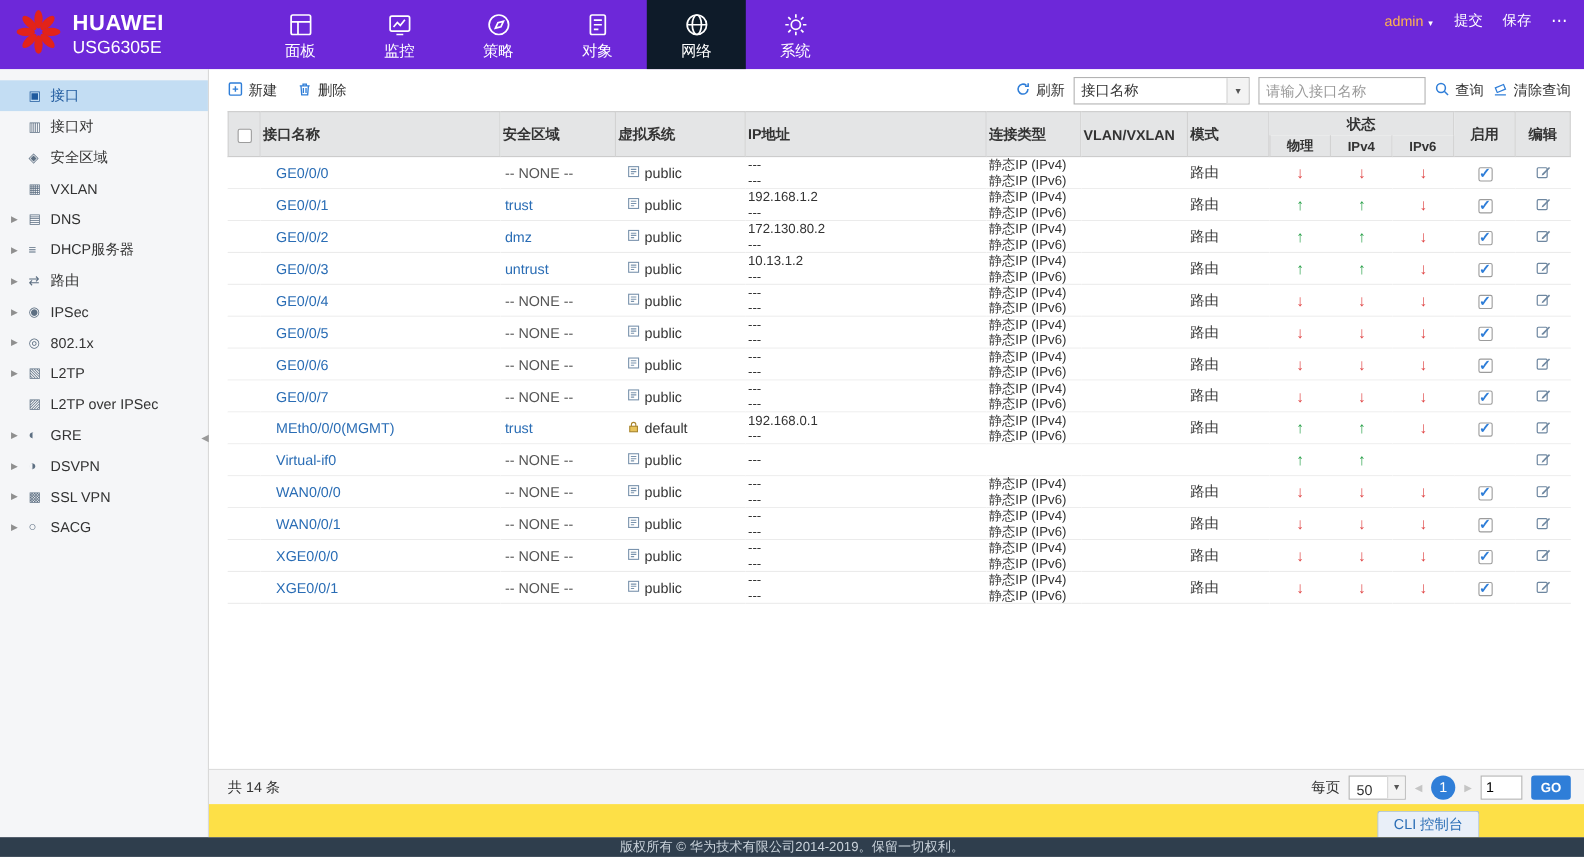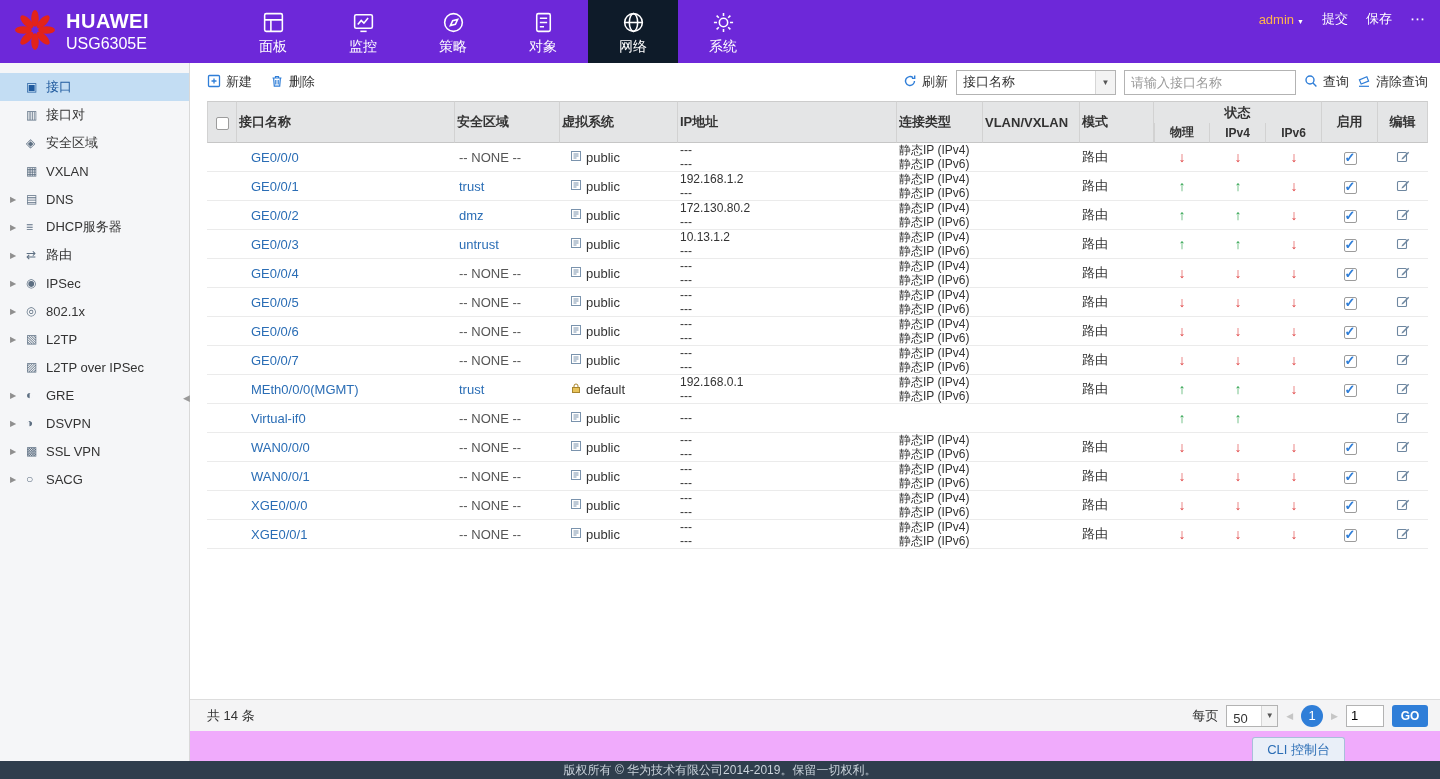--- a/index.html
+++ b/index.html
@@ -36,21 +36,21 @@
 
   .content{flex:1;display:flex;flex-direction:column;background:#fff;min-width:0}
   .page-title{height:33px;line-height:33px;padding-left:17px;font-size:14px;font-weight:bold;border-bottom:1px solid #e3e3e3}
 
   
   .toolbar{height:38px;display:flex;align-items:center;padding:0 12px 0 17px;gap:18px}
   .tool-btn{display:flex;align-items:center;gap:5px;font-size:13px;color:#333;cursor:pointer;white-space:nowrap}
   .toolbar-right{margin-left:auto;display:flex;align-items:center;gap:8px}
   .select-box{width:160px;height:25px;border:1px solid #b3b3b3;background:#fff;display:flex;align-items:center;font-size:13px;position:relative;padding-left:6px;cursor:pointer}
   .select-caret{position:absolute;right:0;top:0;width:20px;height:100%;display:flex;align-items:center;justify-content:center;font-size:8px;color:#555;border-left:1px solid #d6d6d6;background:#f3f3f3}
-  .search-input{width:172px;height:25px;border:1px solid #b3b3b3;font-size:13px;padding:0 6px;color:#333;font-family:inherit;outline:none}
+  .search-input{width:152px;height:25px;border:1px solid #b3b3b3;font-size:13px;padding:0 6px;color:#333;font-family:inherit;outline:none}
   .search-input::placeholder{color:#9a9a9a}
 
   
   .table-wrap{flex:1;padding:0 12px 0 17px;overflow:hidden}
   table{border-collapse:separate;border-spacing:0;width:1221px;table-layout:fixed}
   thead th{background:#e4e5e6;font-size:13px;font-weight:bold;color:#333;height:22px;padding:0 2px;text-align:left;
            border-top:1px solid #cccccc;border-right:1px solid #d2d2d2;border-bottom:1px solid #c6c6c6}
   thead th:first-child{border-left:1px solid #d2d2d2}
   thead th.th-status{border-bottom:none;text-align:center}
   thead tr.subhead th{border-top:none;font-size:12px;height:20px;text-align:center}
@@ -75,21 +75,21 @@
   .table-footer{height:32px;background:#f4f4f5;border-top:1px solid #ddd;display:flex;align-items:center;padding:0 12px 0 17px;font-size:13px}
   .tf-right{margin-left:auto;display:flex;align-items:center;gap:8px}
   .pp-select{width:52px;height:22px;border:1px solid #b3b3b3;background:#fff;display:flex;align-items:flex-end;font-size:13px;position:relative;padding-left:6px;cursor:pointer}
   .pp-select .select-caret{width:16px}
   .page-arrow{color:#c5c5c5;font-size:9px;cursor:pointer}
   .page-circle{width:22px;height:22px;border-radius:50%;background:#2f7ed8;color:#fff;font-size:13px;display:flex;align-items:center;justify-content:center;cursor:pointer}
   .page-input{width:38px;height:22px;border:1px solid #b3b3b3;font-size:13px;padding:0 4px;font-family:inherit;outline:none}
   .go-btn{width:36px;height:22px;background:#2f7ed8;color:#fff;border:none;border-radius:3px;font-size:12px;font-weight:bold;cursor:pointer;font-family:inherit}
 
   
-  .cli-row{height:30px;position:relative;background:#f0abfc}
+  .cli-row{height:30px;position:relative;background:#fde047}
   .cli-btn{position:absolute;right:95px;bottom:0;height:24px;padding:0 14px;background:#e9eff8;border:1px solid #a8c0da;border-bottom:none;border-radius:3px 3px 0 0;color:#2a6db5;font-size:13px;display:flex;align-items:center;cursor:pointer}
   .copyright{height:18px;background:#2f3e4d;color:#c9d2da;font-size:12px;display:flex;align-items:center;justify-content:center}
 </style>
 </head>
 <body>
 
 <header class="topbar">
   <div class="logo-area">
     <span>
       <svg width="42" height="42" viewBox="0 0 40 40">

